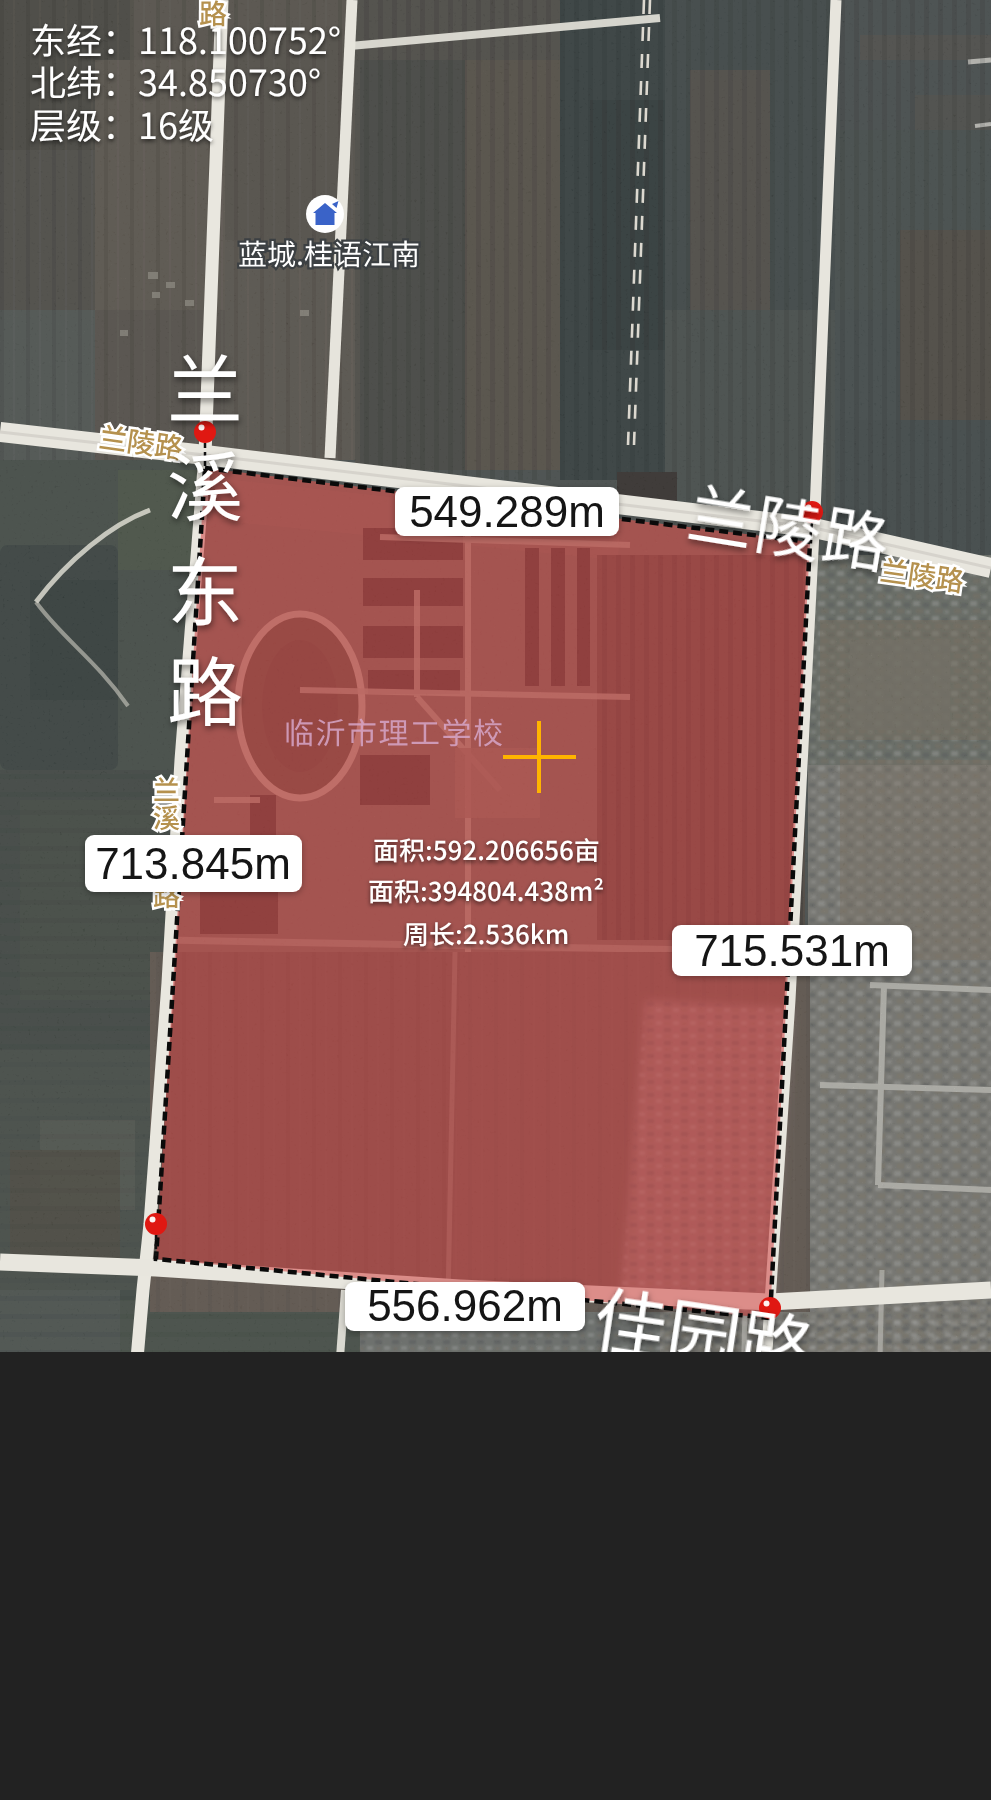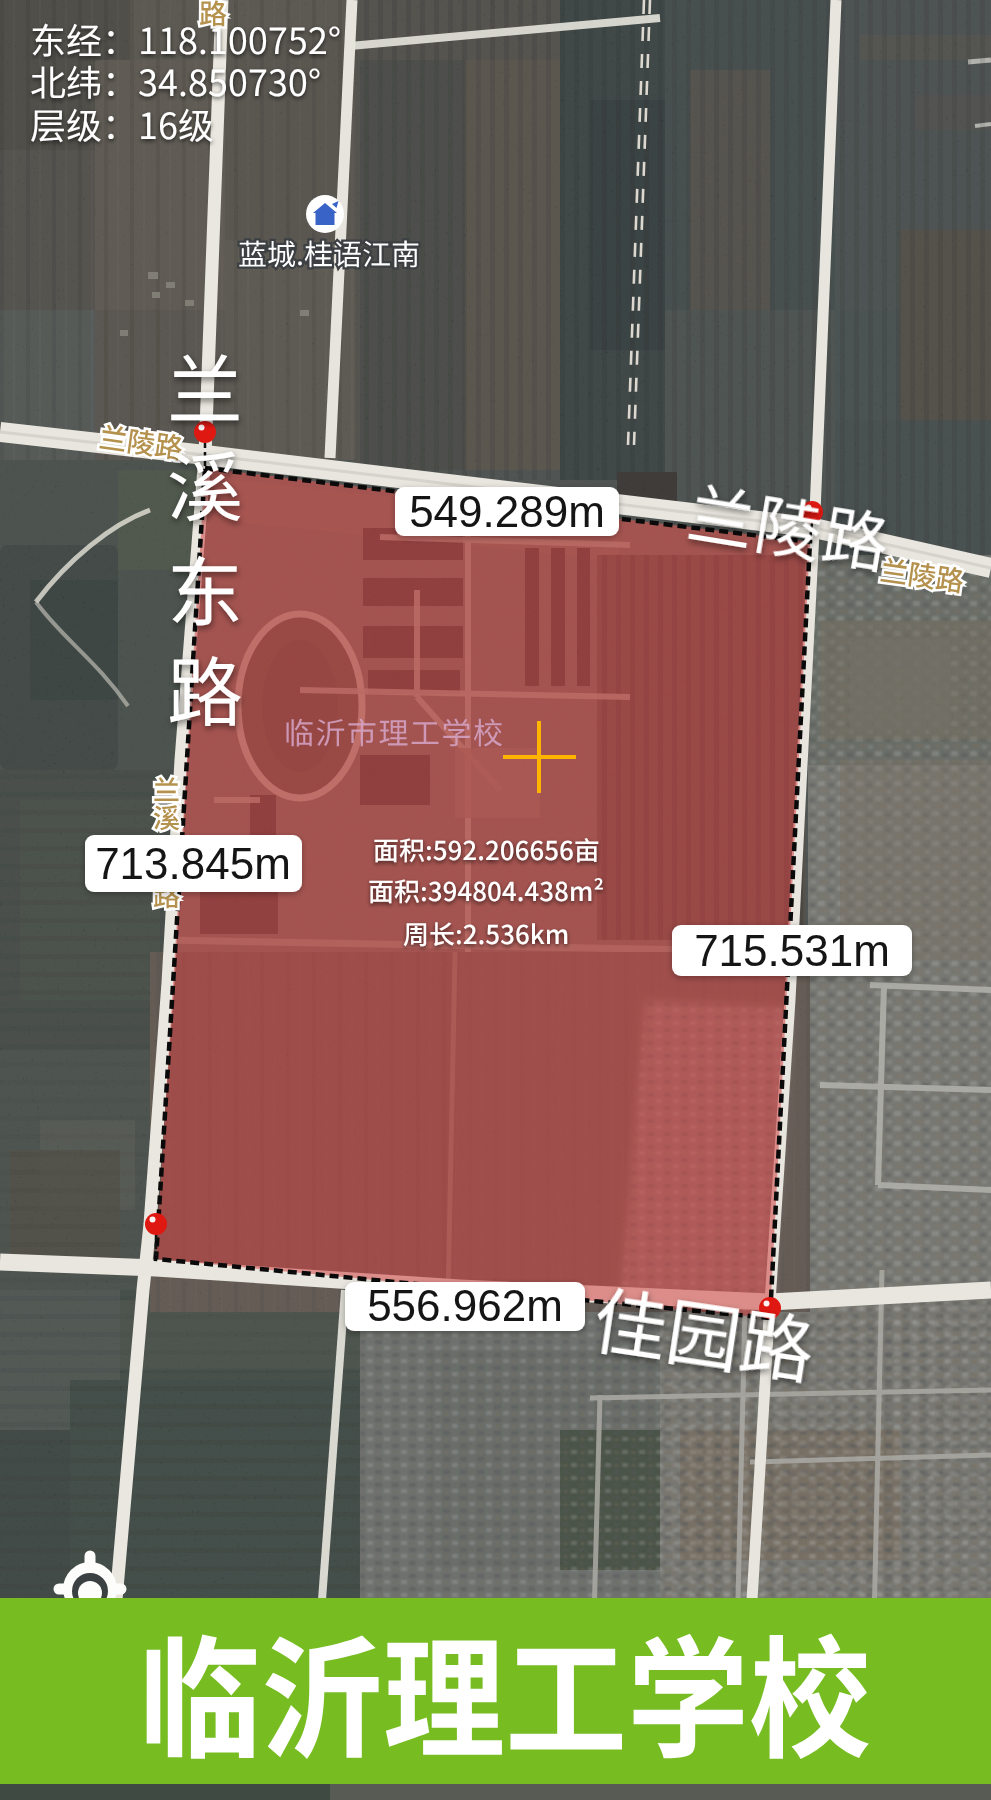--- a/index.html
+++ b/index.html
@@ -1,15 +1,15 @@
 <!DOCTYPE html>
 <html><head><meta charset="utf-8">
 <style>
 html,body{margin:0;padding:0;background:#222;}
-#page{position:relative;width:991px;height:1800px;overflow:hidden;font-family:"Liberation Sans",sans-serif;}
+#page{position:relative;width:991px;height:1352px;overflow:hidden;font-family:"Liberation Sans",sans-serif;}
 </style></head><body>
 
 <div id="page">
 <svg width="991" height="1800" viewBox="0 0 991 1800">
 <defs>
 <pattern id="stV" width="26" height="26" patternUnits="userSpaceOnUse">
           <rect width="26" height="26" fill="none"></rect>
           <rect x="0" width="4" height="26" fill="#000" opacity=".18"></rect>
           <rect x="13" width="2" height="26" fill="#fff" opacity=".06"></rect>
         </pattern>

